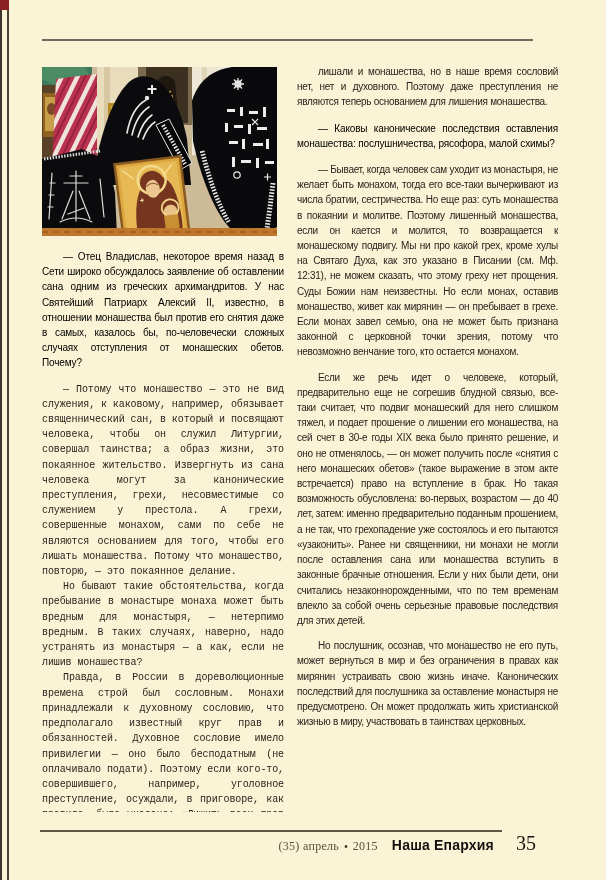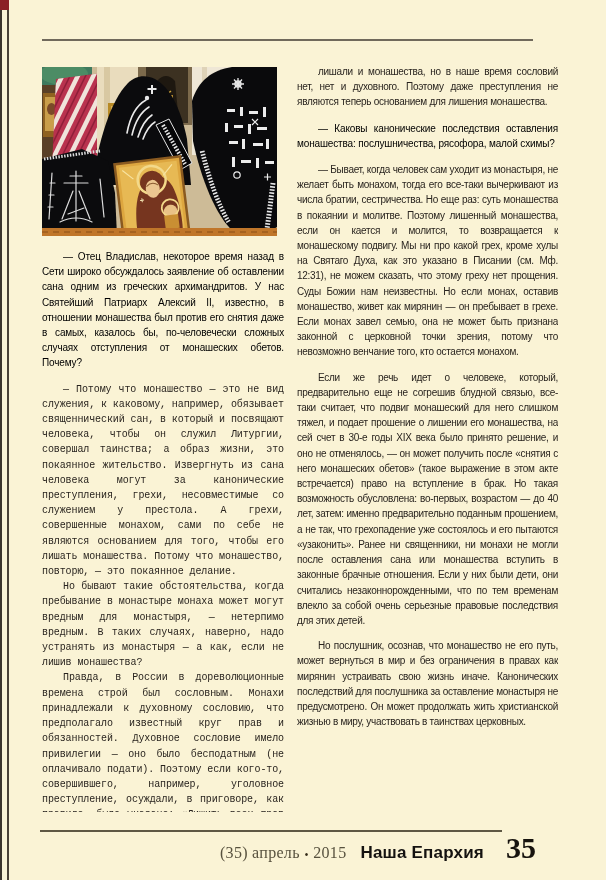--- a/index.html
+++ b/index.html
@@ -43,29 +43,29 @@
   .col2 p.first{margin-top:4px;}
   .col1 p.body{margin-top:0;font-family:Liberation Mono, monospace;}
   p + p.body{margin-top:10px;}
 
   .footer{
     position:absolute;left:0;top:833px;width:558px;height:40px;
     display:flex;justify-content:flex-end;align-items:baseline;
   }
   .footer .meta{
     font-family:"Liberation Serif","DejaVu Serif",serif;
-    font-size:16px;color:#57513e;letter-spacing:0.3px;
+    font-size:12px;color:#57513e;letter-spacing:0.3px;
   }
   .footer .dot{color:#332a18;font-size:10px;margin:0 5px;}
   .footer .brand{
-    font-size:17px;font-weight:700;color:#141210;margin-left:14px;letter-spacing:0.2px;
+    font-size:14px;font-weight:700;color:#141210;margin-left:14px;letter-spacing:0.2px;
   }
   .footer .pageno{
     font-family:"Liberation Serif","DejaVu Serif",serif;
-    font-size:30px;font-weight:700;color:#17130e;
+    font-size:20px;font-weight:400;color:#17130e;
     margin-left:22px;margin-right:22px;line-height:1;
   }
 </style>
 </head>
 <body>
 
 <div class="page">
 
   <div class="edge-line-outer"></div>
   <div class="edge-line-inner"></div>
@@ -228,21 +228,21 @@
           </g>
 
           <rect x="0" y="161" width="235" height="8" fill="#c0762a"></rect>
           <path d="M0,165 H235" stroke="#8a4e16" stroke-width="1.2" stroke-dasharray="6,5"></path>
         </g>
       </svg>
     </figure>
 
     <p class="q">— Отец Владислав, некоторое время назад в Сети широко обсуждалось заявление об оставлении сана одним из греческих архимандритов. У нас Святейший Патриарх Алексий II, известно, в отношении монашества был против его снятия даже в самых, казалось бы, по-человечески сложных случаях отступления от монашеских обетов. Почему?</p>
     <p class="body">— Потому что монашество — это не вид служения, к каковому, например, обязывает священнический сан, в который и посвящают человека, чтобы он служил Литургии, совершал таинства; а образ жизни, это покаянное жительство. Извергнуть из сана человека могут за канонические преступления, грехи, несовместимые со служением у престола. А грехи, совершенные монахом, сами по себе не являются основанием для того, чтобы его лишать монашества. Потому что монашество, повторю, — это покаянное делание.</p>
-    <p class="body">Но бывают такие обстоятельства, когда пребывание в монастыре монаха может могут вредным для монастыря, — нетерпимо вредным. В таких случаях, наверно, надо устранять из монастыря — а как, если не лишив монашества?</p>
+    <p class="body">Но бывают такие обстоятельства, когда пребывание в монастыре монаха может быть вредным для монастыря, — нетерпимо вредным. В таких случаях, наверно, надо устранять из монастыря — а как, если не лишив монашества?</p>
     <p class="body">Правда, в России в дореволюционные времена строй был сословным. Монахи принадлежали к духовному сословию, что предполагало известный круг прав и обязанностей. Духовное сословие имело привилегии — оно было бесподатным (не оплачивало подати). Поэтому если кого-то, совершившего, например, уголовное преступление, осуждали, в приговоре, как правило, было указано: «Лишить всех прав состояния». Поэтому при лишении осужденного всех сословных прав, его</p>
   </div>
 
   <div class="col col2">
     <p class="body first">лишали и монашества, но в наше время сословий нет, нет и духовного. Поэтому даже преступления не являются теперь основанием для лишения монашества.</p>
     <p class="q">— Каковы канонические последствия оставления монашества: послушничества, рясофора, малой схимы?</p>
     <p class="body">— Бывает, когда человек сам уходит из монастыря, не желает быть монахом, тогда его все-таки вычеркивают из числа братии, сестричества. Но еще раз: суть монашества в покаянии и молитве. Поэтому лишенный монашества, если он кается и молится, то возвращается к монашескому подвигу. Мы ни про какой грех, кроме хулы на Святаго Духа, как это указано в Писании (см. Мф. 12:31), не можем сказать, что этому греху нет прощения. Суды Божии нам неизвестны. Но если монах, оставив монашество, живет как мирянин — он пребывает в грехе. Если монах завел семью, она не может быть признана законной с церковной точки зрения, потому что невозможно венчание того, кто остается монахом.</p>
     <p class="body">Если же речь идет о человеке, который, предварительно еще не согрешив блудной связью, все-таки считает, что подвиг монашеский для него слишком тяжел, и подает прошение о лишении его монашества, на сей счет в 30-е годы XIX века было принято решение, и оно не отменялось, — он может получить после «снятия с него монашеских обетов» (такое выражение в этом акте встречается) право на вступление в брак. Но такая возможность обусловлена: во-первых, возрастом — до 40 лет, затем: именно предварительно поданным прошением, а не так, что грехопадение уже состоялось и его пытаются «узаконить». Ранее ни священники, ни монахи не могли после оставления сана или монашества вступить в законные брачные отношения. Если у них были дети, они считались незаконнорожденными, что по тем временам влекло за собой очень серьезные правовые последствия для этих детей.</p>
     <p class="body">Но послушник, осознав, что монашество не его путь, может вернуться в мир и без ограничения в правах как мирянин устраивать свою жизнь иначе. Канонических последствий для послушника за оставление монастыря не предусмотрено. Он может продолжать жить христианской жизнью в миру, участвовать в таинствах церковных.</p>
   </div>

